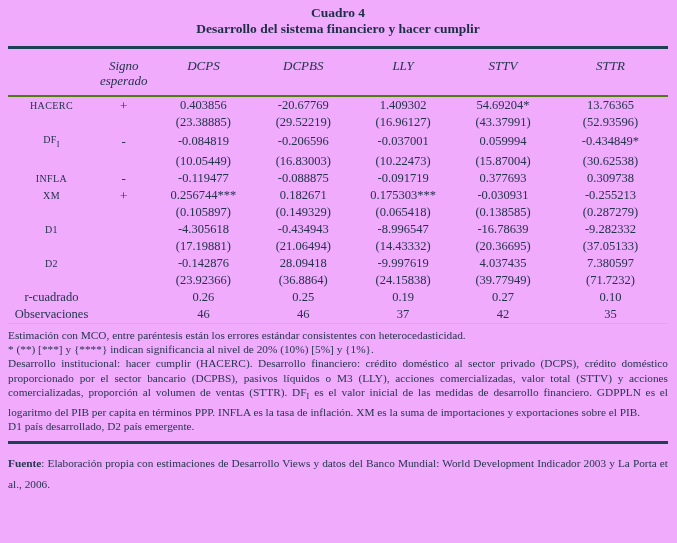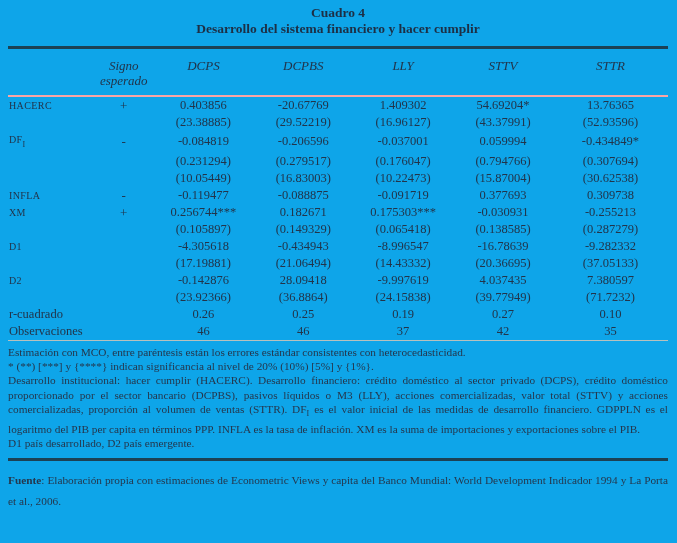--- a/index.html
+++ b/index.html
@@ -1,37 +1,37 @@
 <!DOCTYPE html>
 <html><head>
 <meta charset="utf-8">
 <style>
   html,body{margin:0;padding:0;background:#e8e8e8;}
   .page{
-    width:677px;height:543px;box-sizing:border-box;background:#0ea5e9;
+    width:677px;height:543px;box-sizing:border-box;background:#f0abfc;
     margin:0 auto;padding:5px 9px 0 8px;overflow:hidden;
     font-family:"Liberation Serif", serif;color:#22344a;
   }
   .title,.subtitle{text-align:center;font-weight:bold;font-size:13.5px;line-height:16px;color:#1d2f45;}
   .rule-thick{height:3px;background:#1c4154;margin-top:9px;}
   .rule-thick.bottom{margin-top:7px;}
   .rule-thin{height:1px;background:#b7c1bd;}
   table.results{width:100%;border-collapse:collapse;table-layout:fixed;}
   col.c-lab{width:13%;}
   col.c-sign{width:9%;}
   col.c-num{width:15.1%;}
   col.c-num.last{width:17.4%;}
   thead th{
     font-style:italic;font-weight:normal;font-size:13px;line-height:15px;
     vertical-align:top;text-align:center;padding:9px 0 7px 0;
-    border-bottom:2px solid #fca5a5;
+    border-bottom:2px solid #4d7c0f;
   }
   thead th span{display:block;}
   tbody td{font-size:12.5px;line-height:17px;padding:0;white-space:nowrap;}
-  td.lab{text-align:left;padding-left:1px;}
+  td.lab{text-align:center;padding-left:1px;}
   .varname{font-size:10px;letter-spacing:.4px;}
   sub.varsub{font-size:8px;letter-spacing:.3px;}
   td.sign{text-align:center;font-size:13px;}
   td.num{text-align:center;}
   td.sumlab{font-size:12.5px;}
   .notes{font-size:11.3px;line-height:14.4px;color:#25374d;padding-top:4px;}
   .note-line{white-space:nowrap;}
   .note-para{text-align:justify;}
   .fuente{font-size:11.3px;line-height:21px;margin-top:9px;text-align:justify;color:#25374d;}
   .b{font-weight:bold;}
@@ -95,29 +95,20 @@
           <td class="sign">-</td>
           <td class="num">-0.084819</td>
           <td class="num">-0.206596</td>
           <td class="num">-0.037001</td>
           <td class="num">0.059994</td>
           <td class="num">-0.434849*</td>
         </tr>
         <tr class="se-row">
           <td class="lab"></td>
           <td class="sign"></td>
-          <td class="num">(0.231294)</td>
-          <td class="num">(0.279517)</td>
-          <td class="num">(0.176047)</td>
-          <td class="num">(0.794766)</td>
-          <td class="num">(0.307694)</td>
-        </tr>
-        <tr class="se-row">
-          <td class="lab"></td>
-          <td class="sign"></td>
           <td class="num">(10.05449)</td>
           <td class="num">(16.83003)</td>
           <td class="num">(10.22473)</td>
           <td class="num">(15.87004)</td>
           <td class="num">(30.62538)</td>
         </tr>
         <tr class="coef-row">
           <td class="lab"><span class="varname">INFLA</span></td>
           <td class="sign">-</td>
           <td class="num">-0.119477</td>
@@ -205,15 +196,15 @@
 
   <div class="notes">
     <div class="note-line">Estimación con MCO, entre paréntesis están los errores estándar consistentes con heterocedasticidad.</div>
     <div class="note-line">* (**) [***] y {****} indican significancia al nivel de 20% (10%) [5%] y {1%}.</div>
     <div class="note-para"><span>Desarrollo institucional: hacer cumplir (HACERC). Desarrollo financiero: crédito doméstico al sector privado (DCPS), crédito doméstico proporcionado por el sector bancario (DCPBS), pasivos líquidos o M3 (LLY), acciones comercializadas, valor total (STTV) y acciones comercializadas, proporción al volumen de ventas (STTR). DF</span><sub class="varsub">I</sub><span> es el valor inicial de las medidas de desarrollo financiero. GDPPLN es el logaritmo del PIB </span><span class="i">per capita</span><span> en términos PPP. INFLA es la tasa de inflación. XM es la suma de importaciones y exportaciones sobre el PIB.</span></div>
     <div class="note-line">D1 país desarrollado, D2 país emergente.</div>
   </div>
 
   <div class="rule-thick bottom"></div>
 
-  <div class="fuente"><span class="b">Fuente</span><span>: Elaboración propia con estimaciones de Econometric Views y capita del Banco Mundial: </span><span class="i">World Development Indicador</span><span> 1994 y La Porta </span><span class="i">et al.</span><span>, 2006.</span></div>
+  <div class="fuente"><span class="b">Fuente</span><span>: Elaboración propia con estimaciones de Desarrollo Views y datos del Banco Mundial: </span><span class="i">World Development Indicador</span><span> 2003 y La Porta </span><span class="i">et al.</span><span>, 2006.</span></div>
 
 </div>
 
 </body></html>

